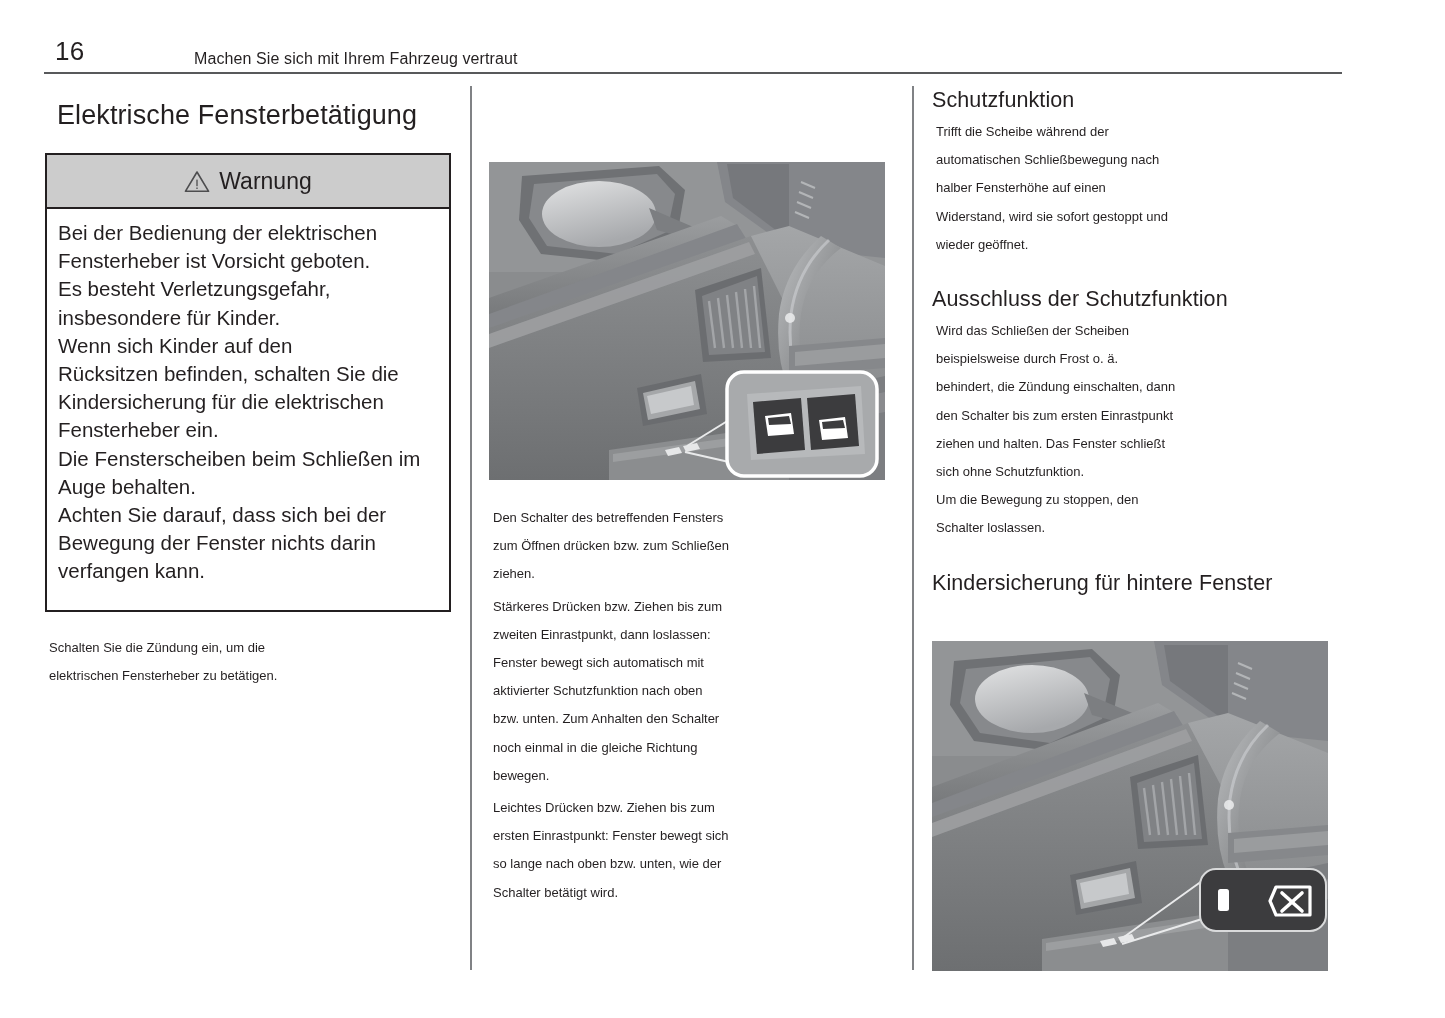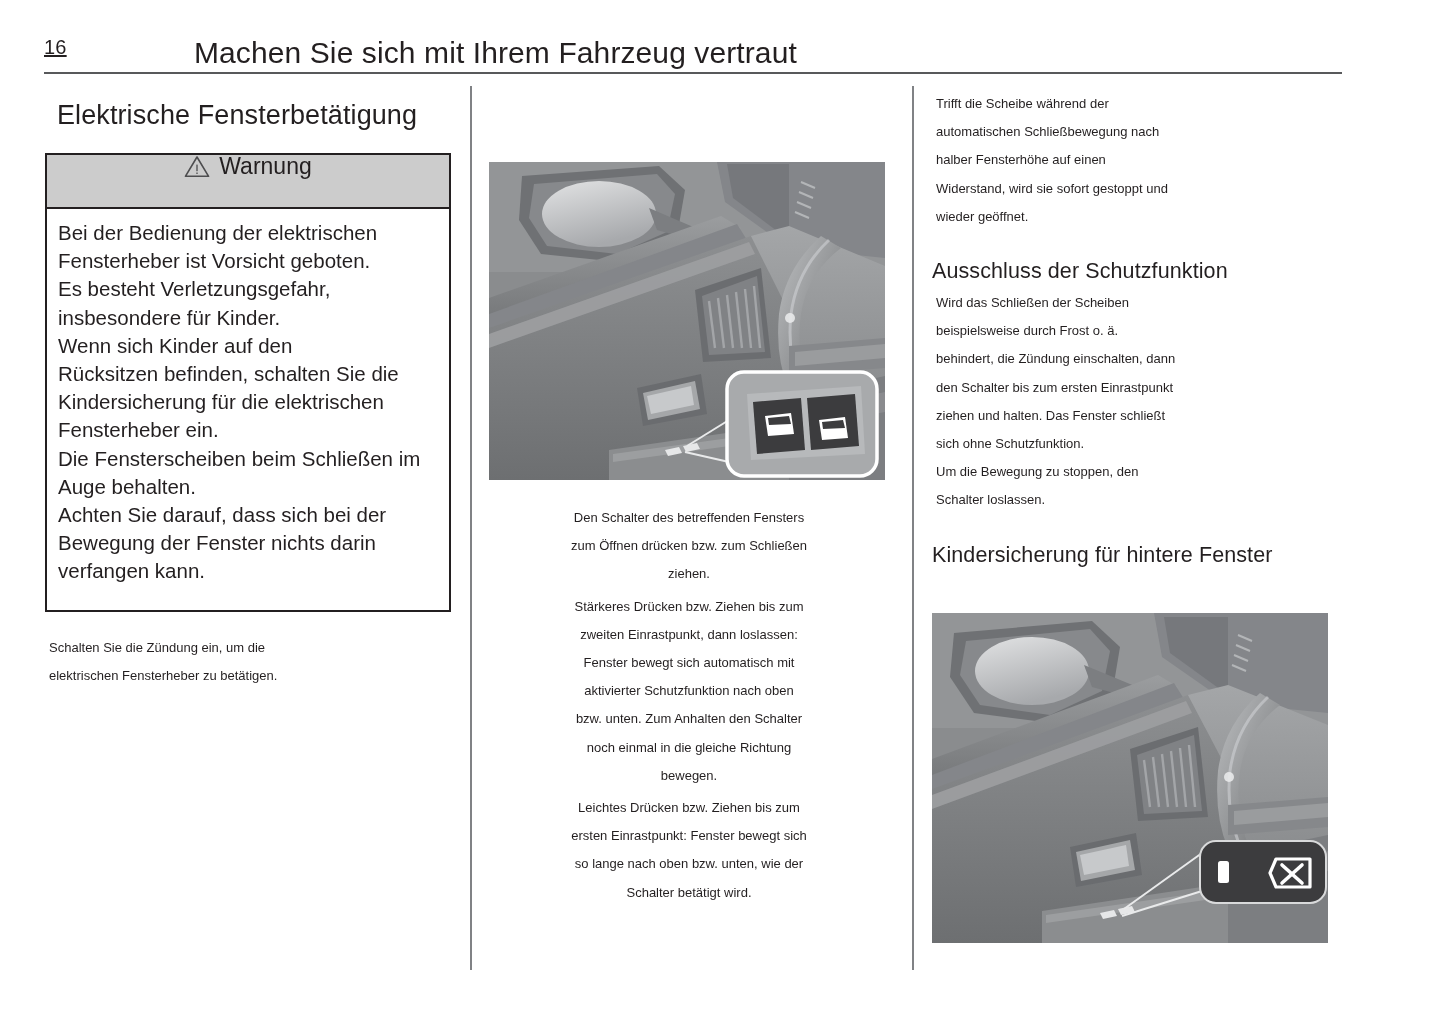--- a/index.html
+++ b/index.html
@@ -19,32 +19,31 @@
   
   #page-header {
     position: absolute;
     left: 44px;
     top: 36px;
     width: 1296px;
     height: 40px;
   }
   #page-header .pg-num {
     position: absolute;
-    left: 0;
+    left: 11px;
     top: 0;
-    font-size: 20px;
+    font-size: 26px;
     font-weight: 400;
     letter-spacing: .2px;
-    text-decoration: underline;
   }
   #page-header .pg-title {
     position: absolute;
     left: 150px;
-    top: 0;
-    font-size: 30px;
+    top: 14px;
+    font-size: 16px;
     font-weight: 400;
     letter-spacing: .1px;
   }
   #header-rule {
     position: absolute;
     left: 44px;
     top: 72px;
     width: 1298px;
     height: 0;
     border-top: 2px solid #58595b;
@@ -102,21 +101,21 @@
     border: 2px solid #231f20;
     background: #ffffff;
     width: 406px;
     box-sizing: border-box;
   }
   #warning-header {
     background: #cccccc;
     border-bottom: 2px solid #231f20;
     height: 52px;
     display: flex;
-    align-items: flex-start;
+    align-items: center;
     justify-content: center;
     gap: 9px;
   }
   #warning-header .warn-label {
     font-size: 23px;
     line-height: 23px;
     font-weight: 400;
   }
   .warn-triangle { display: block; }
   #warning-body {
@@ -142,21 +141,21 @@
     height: 318px;
     margin-top: 76px;
   }
   #illus-2 {
     width: 396px;
     height: 330px;
     margin-top: 44px;
   }
   .illustration svg { display: block; width: 100%; height: 100%; }
 
-  #middle-text-1 { margin-top: 24px; text-align: center; }
+  #middle-text-1 { margin-top: 24px; }
 
   .gap-block { height: 22px; }
 </style>
 </head>
 <body>
 
 <div id="page-header">
   <span class="pg-num">16</span>
   <span class="pg-title">Machen Sie sich mit Ihrem Fahrzeug vertraut</span>
 </div>
@@ -328,20 +327,21 @@
 bewegen.</p>
     <p class="body-text">Leichtes Drücken bzw. Ziehen bis zum
 ersten Einrastpunkt: Fenster bewegt sich
 so lange nach oben bzw. unten, wie der
 Schalter betätigt wird.</p>
   </div>
 </div>
 
 <div id="column-right" class="column">
 
+  <h2 class="sub-title">Schutzfunktion</h2>
   <p class="body-text">Trifft die Scheibe während der
 automatischen Schließbewegung nach
 halber Fensterhöhe auf einen
 Widerstand, wird sie sofort gestoppt und
 wieder geöffnet.</p>
 
   <div class="gap-block"></div>
 
   <h2 class="sub-title bold">Ausschluss der Schutzfunktion</h2>
   <p class="body-text">Wird das Schließen der Scheiben

